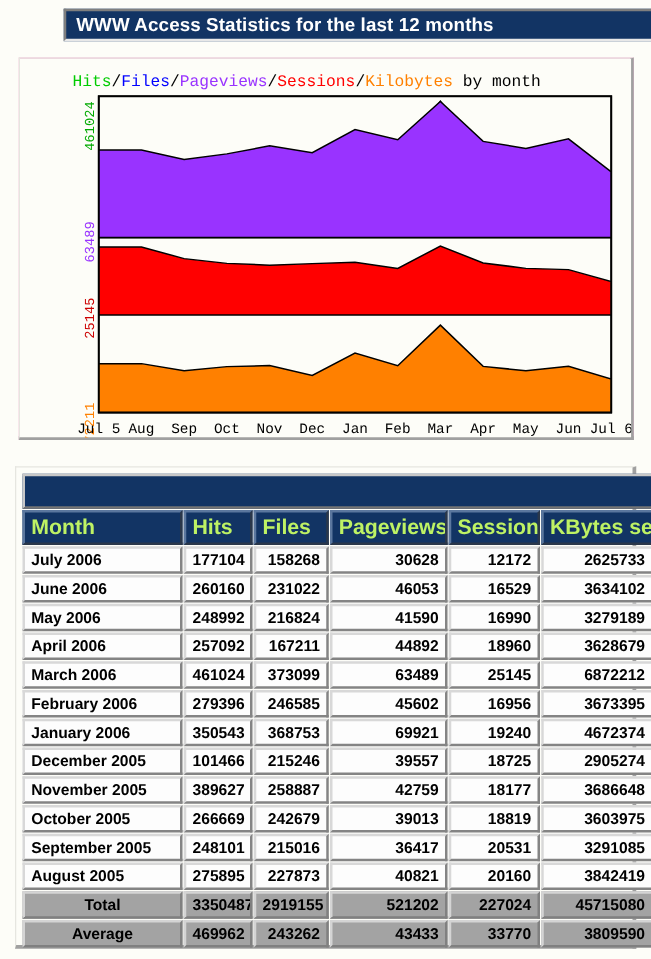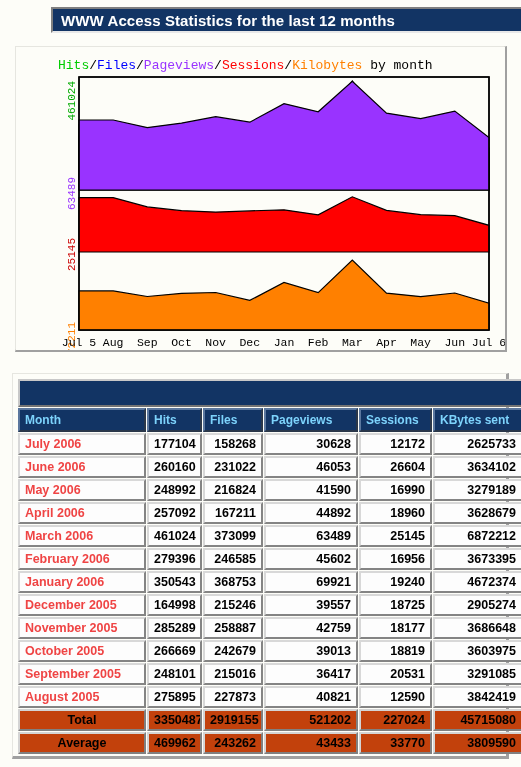--- a/index.html
+++ b/index.html
@@ -93,40 +93,40 @@
     white-space: nowrap;
     overflow: hidden;
   }
   tr.banner-row td {
     background: #123464;
     border: 2px outset #c8c8c8;
     height: 28px;
   }
   tr.head-row th {
     background: #123464;
-    color: #7dd3fc;
+    color: #bef264;
     font-weight: bold;
     text-align: left;
     border: 2px outset #5b779e;
     height: 24px;
-    font-size: 12px;
+    font-size: 17px;
   }
   td.month-cell {
-    color: #ef4444;
+    color: #000000;
     font-weight: bold;
     text-align: left;
   }
   td.num-cell {
     color: #000000;
     font-weight: bold;
     text-align: right;
     font-size: 12.5px;
   }
   tr.summary-row td {
-    background: #c2410c;
+    background: #a3a3a3;
     border: 2px outset #d4d4d4;
     font-weight: bold;
     color: #000000;
   }
   tr.summary-row td.label-cell {
     text-align: center;
   }
 
   
   col.c-month  { width: 128px; }
@@ -212,21 +212,21 @@
           <td class="num-cell">158268</td>
           <td class="num-cell">30628</td>
           <td class="num-cell">12172</td>
           <td class="num-cell">2625733</td>
         </tr>
         <tr>
           <td class="month-cell">June 2006</td>
           <td class="num-cell">260160</td>
           <td class="num-cell">231022</td>
           <td class="num-cell">46053</td>
-          <td class="num-cell">26604</td>
+          <td class="num-cell">16529</td>
           <td class="num-cell">3634102</td>
         </tr>
         <tr>
           <td class="month-cell">May 2006</td>
           <td class="num-cell">248992</td>
           <td class="num-cell">216824</td>
           <td class="num-cell">41590</td>
           <td class="num-cell">16990</td>
           <td class="num-cell">3279189</td>
         </tr>
@@ -257,29 +257,29 @@
         <tr>
           <td class="month-cell">January 2006</td>
           <td class="num-cell">350543</td>
           <td class="num-cell">368753</td>
           <td class="num-cell">69921</td>
           <td class="num-cell">19240</td>
           <td class="num-cell">4672374</td>
         </tr>
         <tr>
           <td class="month-cell">December 2005</td>
-          <td class="num-cell">164998</td>
+          <td class="num-cell">101466</td>
           <td class="num-cell">215246</td>
           <td class="num-cell">39557</td>
           <td class="num-cell">18725</td>
           <td class="num-cell">2905274</td>
         </tr>
         <tr>
           <td class="month-cell">November 2005</td>
-          <td class="num-cell">285289</td>
+          <td class="num-cell">389627</td>
           <td class="num-cell">258887</td>
           <td class="num-cell">42759</td>
           <td class="num-cell">18177</td>
           <td class="num-cell">3686648</td>
         </tr>
         <tr>
           <td class="month-cell">October 2005</td>
           <td class="num-cell">266669</td>
           <td class="num-cell">242679</td>
           <td class="num-cell">39013</td>
@@ -292,21 +292,21 @@
           <td class="num-cell">215016</td>
           <td class="num-cell">36417</td>
           <td class="num-cell">20531</td>
           <td class="num-cell">3291085</td>
         </tr>
         <tr>
           <td class="month-cell">August 2005</td>
           <td class="num-cell">275895</td>
           <td class="num-cell">227873</td>
           <td class="num-cell">40821</td>
-          <td class="num-cell">12590</td>
+          <td class="num-cell">20160</td>
           <td class="num-cell">3842419</td>
         </tr>
         <tr class="summary-row">
           <td class="label-cell">Total</td>
           <td class="num-cell">3350487</td>
           <td class="num-cell">2919155</td>
           <td class="num-cell">521202</td>
           <td class="num-cell">227024</td>
           <td class="num-cell">45715080</td>
         </tr>

